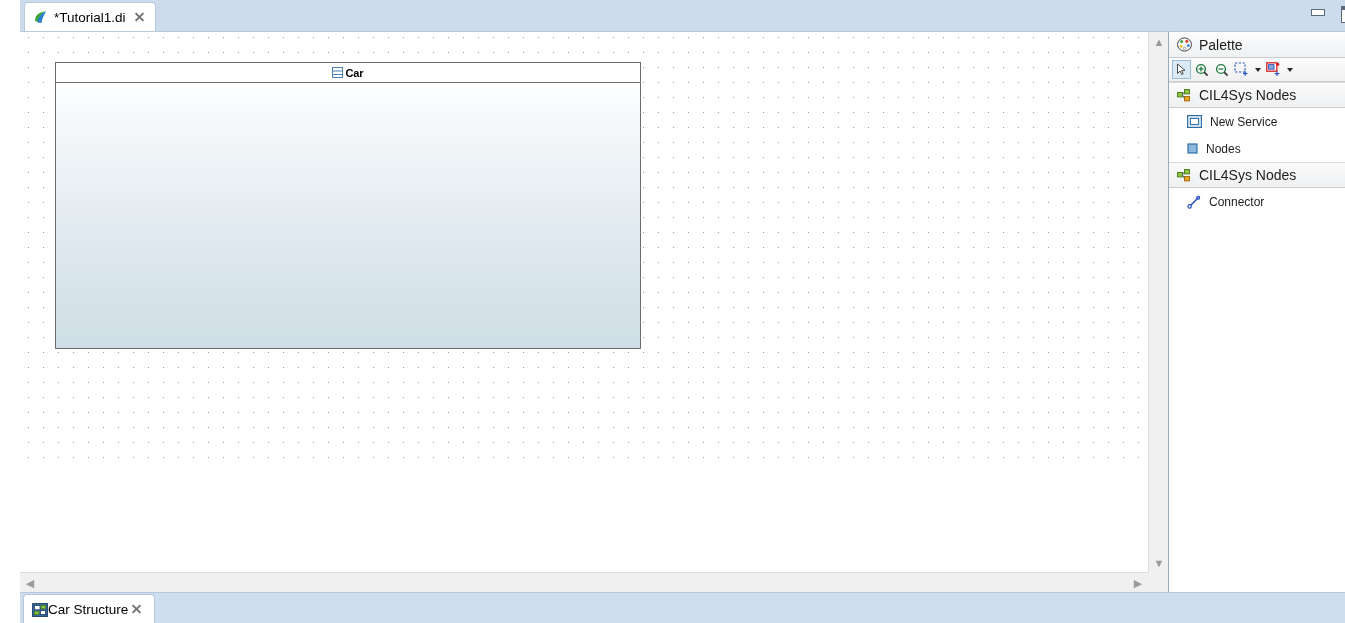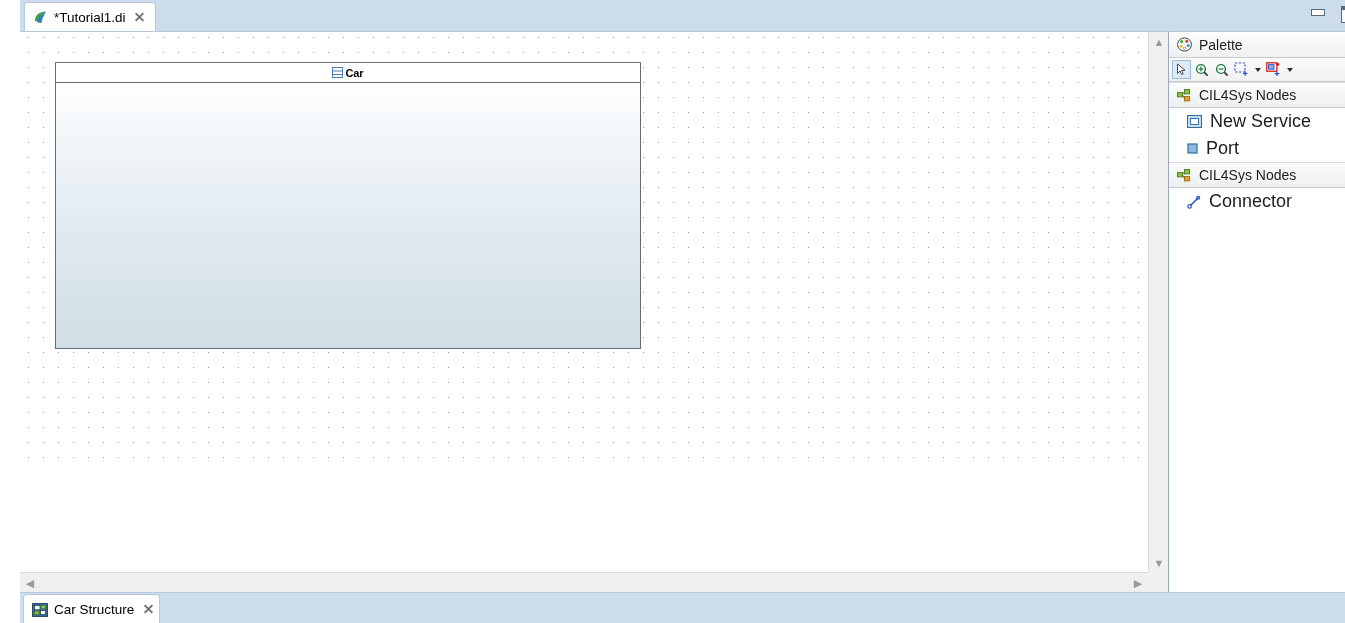--- a/index.html
+++ b/index.html
@@ -307,21 +307,21 @@
 
   .pal-item {
     height: 27px;
     display: flex;
     align-items: center;
     gap: 8px;
     padding-left: 18px;
     background: #ffffff;
   }
   .pal-item .item-text {
-    font-size: 18px;
+    font-size: 12px;
     color: #1d1d1d;
     text-align: center;
   }
   .icon-newservice { width: 15px; height: 13px; flex: none; display: block; }
   .icon-port { width: 11px; height: 11px; flex: none; display: block; }
   .icon-connector { width: 14px; height: 14px; flex: none; display: block; }
   .pal-fill { background: #ffffff; }
 
   
   .bottombar {
@@ -331,22 +331,21 @@
     height: 31px;
     background: #cfdeee;
     border-top: 1px solid #b6c8da;
   }
   .bottom-tab {
     position: absolute;
     left: 3px; top: 1px;
     height: 30px;
     display: flex;
     align-items: center;
-    gap: 6px;
-    padding: 0 4px 0 8px;
+    padding: 0 11px 0 8px;
     background: #ffffff;
     border: 1px solid #b6c8da;
     border-bottom: none;
     border-radius: 4px 4px 0 0;
   }
   .bottom-tab .btab-title {
     font-size: 13.5px;
     color: #000000;
     white-space: nowrap;
   }
@@ -503,21 +502,21 @@
       </span>
       <span class="item-text">New Service</span>
     </div>
 
     <div class="pal-item">
       <span>
         <svg class="icon-port" viewBox="0 0 11 11">
           <rect x="1" y="1" width="9" height="9" fill="#8fb8dd" stroke="#2f6fa8" stroke-width="1.2"></rect>
         </svg>
       </span>
-      <span class="item-text">Port</span>
+      <span class="item-text">Nodes</span>
     </div>
 
     <div class="pal-section">
       <span>
         <svg class="icon-nodes" viewBox="0 0 14 13">
           <rect x="0.5" y="3.5" width="5" height="4.4" fill="#8cc63f" stroke="#4a7a1c" stroke-width=".9"></rect>
           <rect x="7.5" y="0.5" width="5" height="4.4" fill="#8cc63f" stroke="#4a7a1c" stroke-width=".9"></rect>
           <rect x="7.5" y="7.5" width="5" height="4.4" fill="#f0a21e" stroke="#9a6a0c" stroke-width=".9"></rect>
           <line x1="5.5" y1="5.7" x2="7.5" y2="2.7" stroke="#5a5a5a" stroke-width=".9"></line>
           <line x1="5.5" y1="5.7" x2="7.5" y2="9.7" stroke="#5a5a5a" stroke-width=".9"></line>

